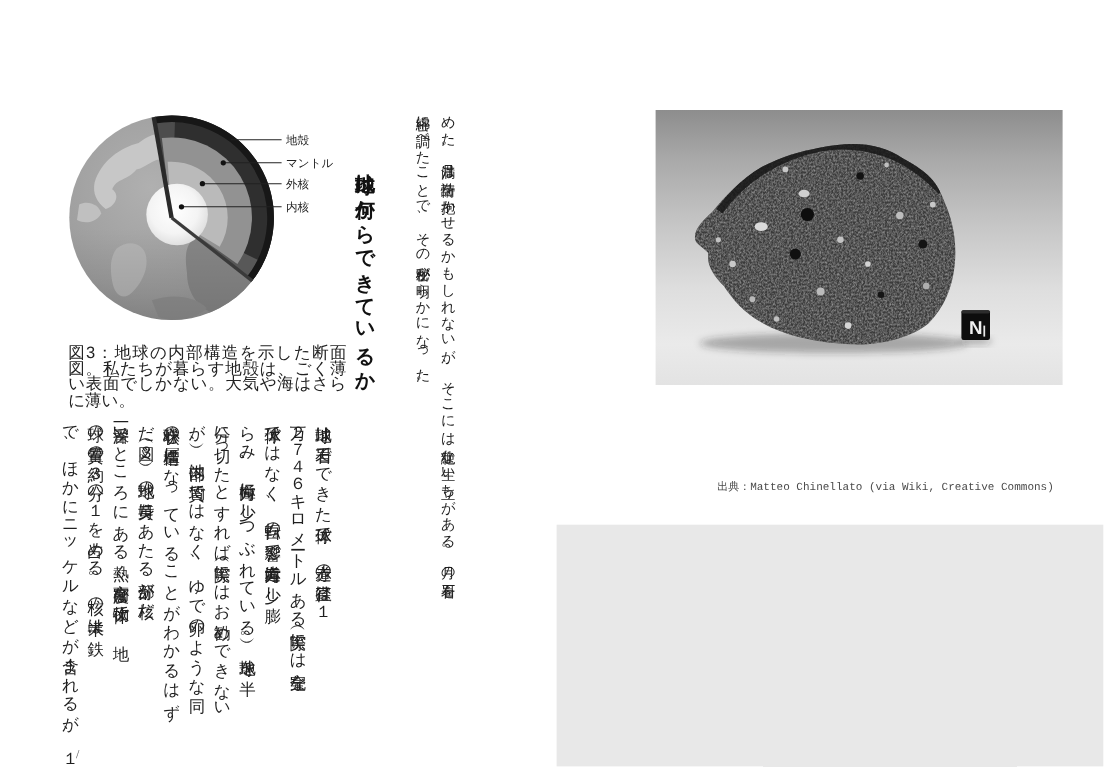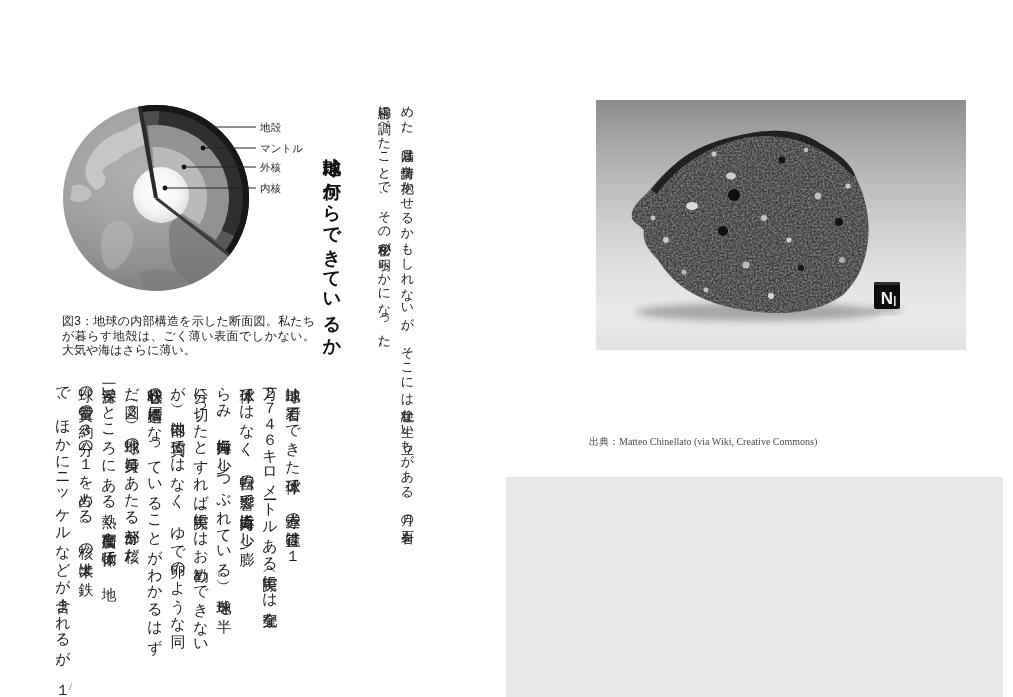--- a/index.html
+++ b/index.html
@@ -6,26 +6,26 @@
   .canvas{position:relative;width:1013px;height:697px;background:#ffffff;overflow:hidden;
           font-family:"Liberation Serif",serif;color:#1f1f1f;}
   
   .vcol{position:absolute;writing-mode:vertical-rl;text-orientation:mixed;white-space:nowrap;
         line-height:1;font-family:"Liberation Serif",serif;color:#1f1f1f;}
   .intro-col{top:96px;font-size:13px;letter-spacing:0.4px;}
   .heading-col{left:323px;top:143px;font-size:18px;font-weight:bold;letter-spacing:1.6px;
         font-family:"Liberation Sans",sans-serif;color:#111;}
   .body-col{top:376px;font-size:15px;letter-spacing:0.6px;}
   
-  .fig3-caption{position:absolute;left:62px;top:314px;width:253px;font-size:12px;line-height:14.5px;
+  .fig3-caption{position:absolute;left:62px;top:314px;width:253px;font-size:15px;line-height:14.5px;
         font-family:"Liberation Sans",sans-serif;color:#222;text-align:justify;text-justify:inter-ideograph;}
   .fig2-caption{position:absolute;left:589px;top:357px;width:369px;font-size:11px;line-height:15px;
         font-family:"Liberation Sans",sans-serif;color:#222;text-align:justify;text-justify:inter-ideograph;}
   .credit{position:absolute;left:589px;top:435px;width:369px;font-size:10px;color:#4a4a4a;
-        font-family:Liberation Serif, serif;}
+        font-family:Liberation Mono, monospace;text-align:right;}
   
   .photo{position:absolute;left:596px;top:100px;width:370px;height:250px;
         background:linear-gradient(180deg,#8d8d8d 0%,#a9a9a9 18%,#c6c6c6 42%,#dedede 65%,#eaeaea 85%,#e3e3e3 100%);}
   .photo svg{display:block;}
   
   .gray-panel{position:absolute;left:506px;top:477px;width:497px;height:220px;background:#e8e8e8;}
   .corner-mark{position:absolute;left:69px;top:680px;font-size:11px;color:#555;
         font-family:"Liberation Serif",serif;}
   .diagram{position:absolute;left:58px;top:98px;}
   svg text{font-family:"Liberation Sans",sans-serif;}

